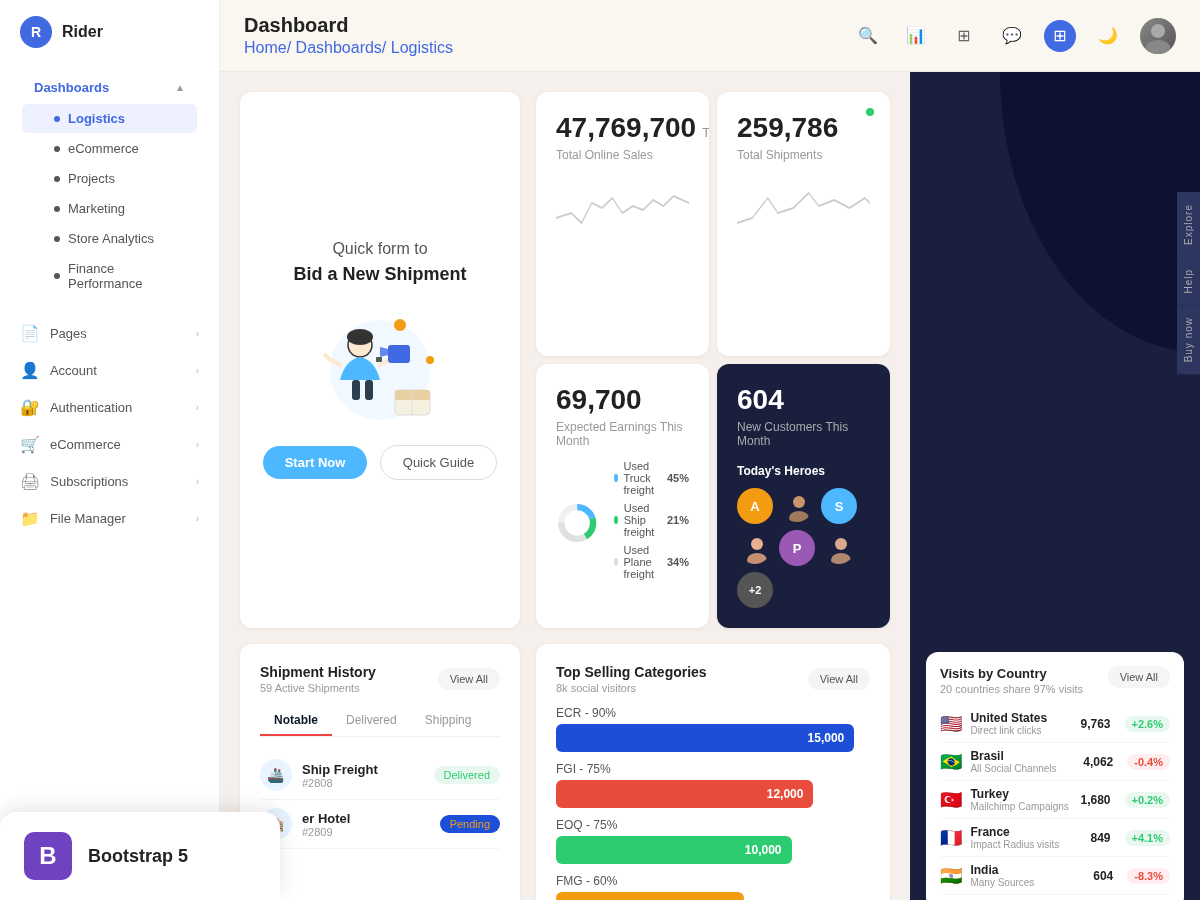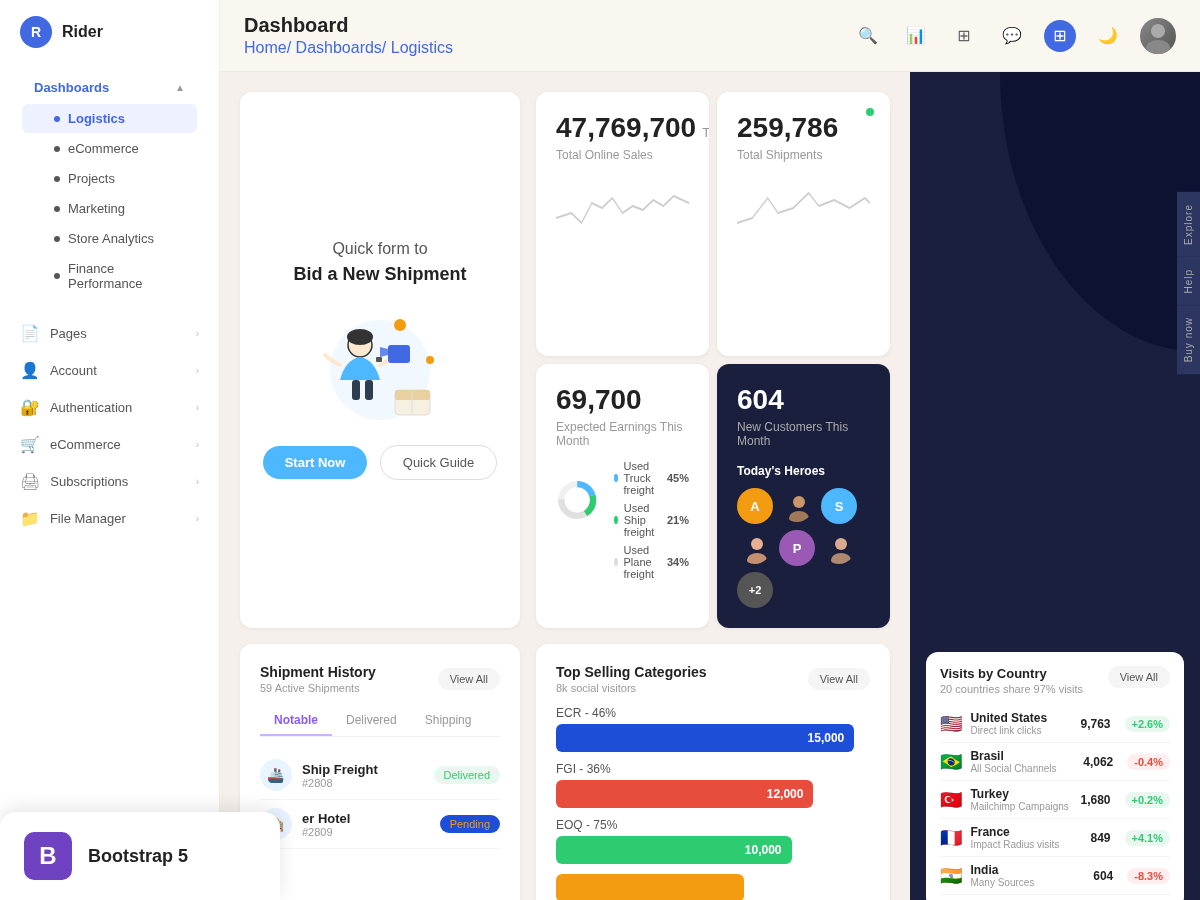--- a/index.html
+++ b/index.html
@@ -168,21 +168,21 @@
     .card-title { font-size: 14px; font-weight: 700; color: #222; }
     .card-subtitle { font-size: 11px; color: #999; margin-top: 2px; }
     .view-all-btn {
       background: #f5f5f5; border: none; border-radius: 16px;
       padding: 5px 12px; font-size: 11px; color: #555; cursor: pointer;
     }
     .tabs { display: flex; gap: 0; margin-bottom: 14px; border-bottom: 1px solid #f0f0f0; }
     .tab {
       padding: 7px 14px; font-size: 12px; color: #999; cursor: pointer; border-bottom: 2px solid transparent;
     }
-    .tab.active { color: #8b5cf6; border-bottom: 2px solid #c4b5fd; font-weight: 600; }
+    .tab.active { color: #0f172a; border-bottom: 2px solid #ef4444; font-weight: 600; }
     .shipment-item { display: flex; align-items: center; gap: 10px; padding: 8px 0; border-bottom: 1px solid #f5f5f5; }
     .ship-icon-circle { width: 32px; height: 32px; border-radius: 50%; background: #e8f4ff; display: flex; align-items: center; justify-content: center; color: #4db8ff; font-size: 14px; }
     .ship-name { font-size: 13px; font-weight: 600; color: #222; }
     .ship-id { font-size: 11px; color: #999; }
     .ship-status { margin-left: auto; font-size: 11px; padding: 3px 10px; border-radius: 10px; }
     .status-delivered { background: #e8f8f0; color: #2ecc71; }
     .status-pending { background: #1d4ed8; color: #f39c12; }
 
     
     .categories-card { }
@@ -464,21 +464,21 @@
             <svg viewBox="0 0 260 60" width="100%" height="60" preserveAspectRatio="none">
               <polyline points="0,45 30,40 60,20 80,35 110,30 140,15 160,28 190,22 220,30 250,20 260,25" fill="none" stroke="#ccc" stroke-width="2" stroke-linecap="round" stroke-linejoin="round"></polyline>
             </svg>
           </div>
         </div>
 
         <div class="card stat-card">
           <div class="stat-value">69,700</div>
           <div class="stat-label">Expected Earnings This Month</div>
 
-          <div style="display:flex;gap:16px;margin-top:12px">
+          <div style="display:flex;align-items:center;gap:16px;margin-top:12px">
             <svg width="80" height="80" viewBox="0 0 80 80">
 
               <circle cx="40" cy="40" r="30" fill="none" stroke="#f0f0f0" stroke-width="12"></circle>
 
               <circle cx="40" cy="40" r="30" fill="none" stroke="#4db8ff" stroke-width="12" stroke-dasharray="84.8 188.5" stroke-dashoffset="47" transform="rotate(-90 40 40)"></circle>
 
               <circle cx="40" cy="40" r="30" fill="none" stroke="#2ecc71" stroke-width="12" stroke-dasharray="39.6 188.5" stroke-dashoffset="-37.8" transform="rotate(-90 40 40)"></circle>
 
               <circle cx="40" cy="40" r="30" fill="none" stroke="#e0e0e0" stroke-width="12" stroke-dasharray="64.1 188.5" stroke-dashoffset="-77.4" transform="rotate(-90 40 40)"></circle>
             </svg>
@@ -578,38 +578,39 @@
         <div class="card categories-card">
           <div class="card-header">
             <div>
               <div class="card-title">Top Selling Categories</div>
               <div class="card-subtitle">8k social visitors</div>
             </div>
             <button class="view-all-btn">View All</button>
           </div>
           <div>
             <div class="bar-item">
-              <div class="bar-label">ECR - 46%</div>
+              <div class="bar-label">ECR - 90%</div>
               <div class="bar-track" style="background:#1d4ed8;width:95%">
                 <span class="bar-val">15,000</span>
               </div>
             </div>
             <div class="bar-item">
-              <div class="bar-label">FGI - 36%</div>
+              <div class="bar-label">FGI - 75%</div>
               <div class="bar-track" style="background:#e74c3c;width:82%">
                 <span class="bar-val">12,000</span>
               </div>
             </div>
             <div class="bar-item">
               <div class="bar-label">EOQ - 75%</div>
               <div class="bar-track" style="background:#2ecc71;width:75%">
                 <span class="bar-val">10,000</span>
               </div>
             </div>
             <div class="bar-item">
+              <div class="bar-label">FMG - 60%</div>
               <div class="bar-track" style="background:#f39c12;width:60%">
                 
               </div>
             </div>
 
           </div>
         </div>
 
       </div>
     </div>

